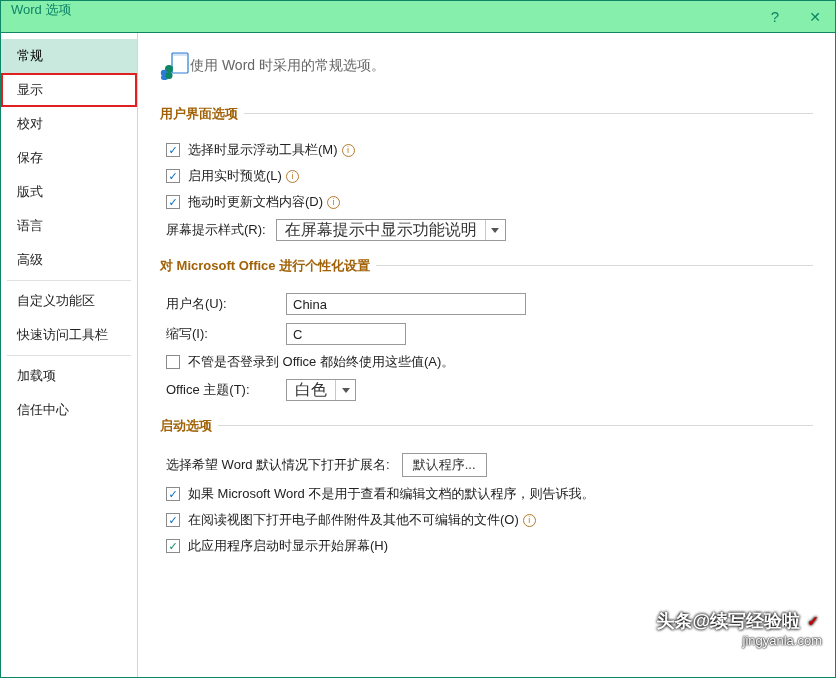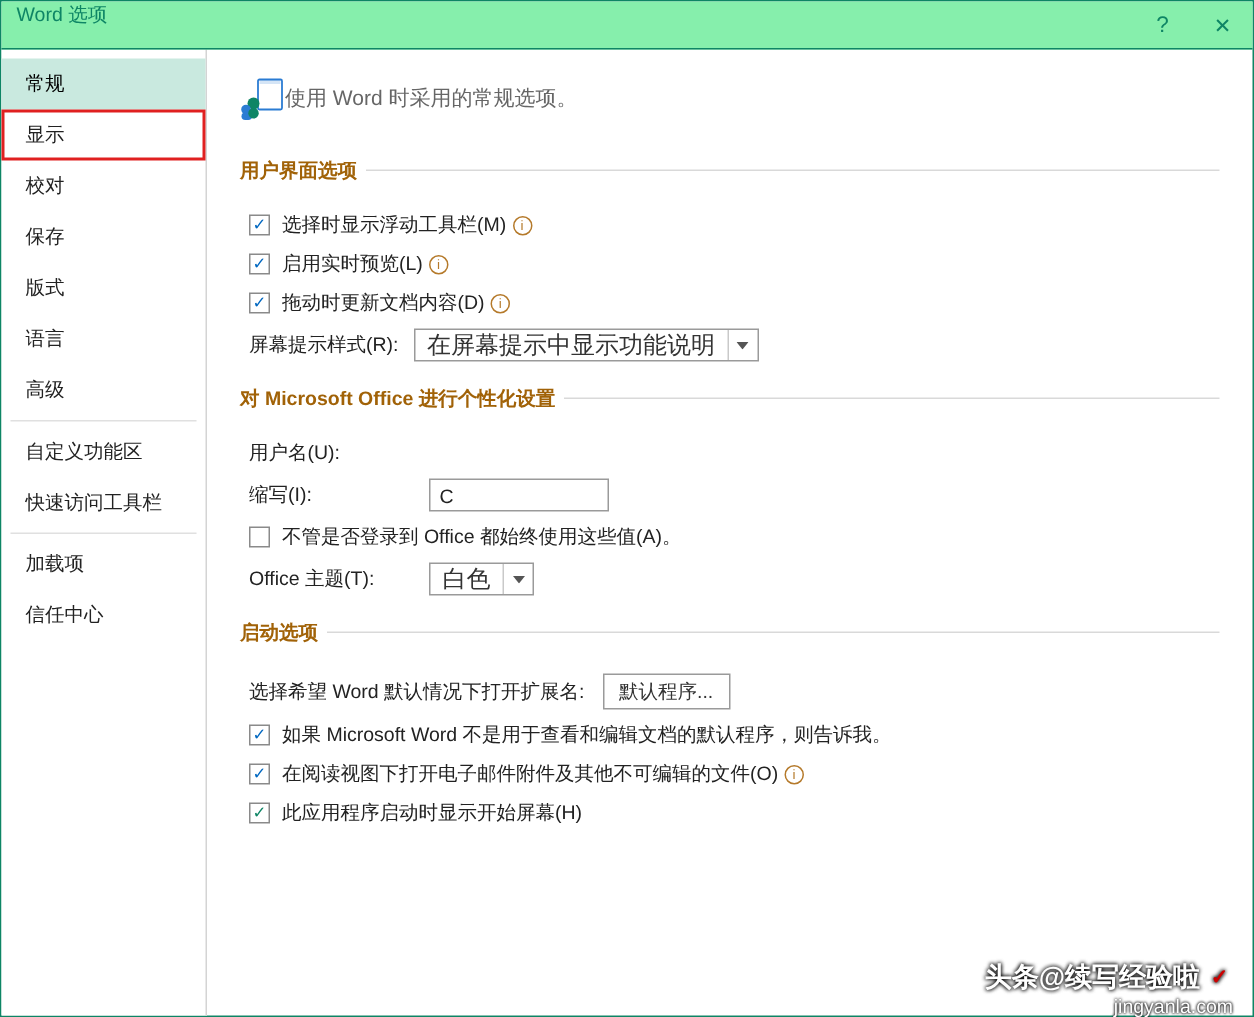--- a/index.html
+++ b/index.html
@@ -204,21 +204,21 @@
       height: 24px;
       font-size: 13px;
       cursor: pointer;
       display: inline-flex;
       align-items: center;
       text-align: right;
     }
     .watermark {
       position: absolute;
       right: 14px;
-      bottom: 0;
+      bottom: 30px;
       text-align: right;
     }
     .watermark .wm-top {
       font-size: 18px;
       font-weight: bold;
       color: #fff;
       text-shadow: 0 0 3px #000, 0 0 3px #000;
       display:flex;
       align-items:center;
       justify-content:flex-end;
@@ -311,20 +311,21 @@
         </span>
       </div>
 
       <div class="section-title-row">
         <span class="section-title">对 Microsoft Office 进行个性化设置</span>
         <span class="section-divider"></span>
       </div>
 
       <div class="form-row">
         <span class="form-label">用户名(U):</span>
+        <input class="text-input w1" type="text" value="China" style="">
       </div>
       <div class="form-row">
         <span class="form-label">缩写(I):</span>
         <input class="text-input w2" type="text" value="C" style="">
       </div>
       <div class="field-row">
         <span class="chk empty">✓</span>
         <span class="label">不管是否登录到 Office 都始终使用这些值(A)。</span>
       </div>
       <div class="form-row">

